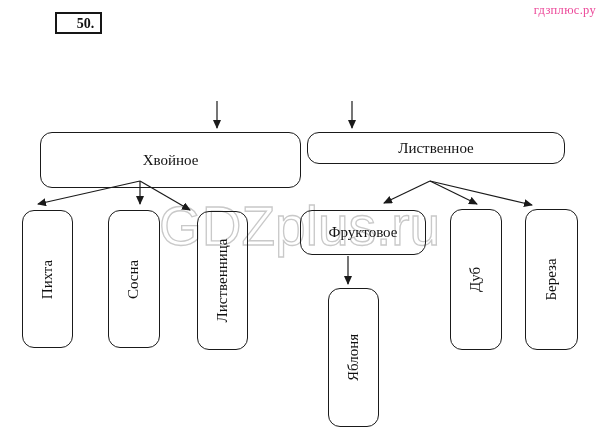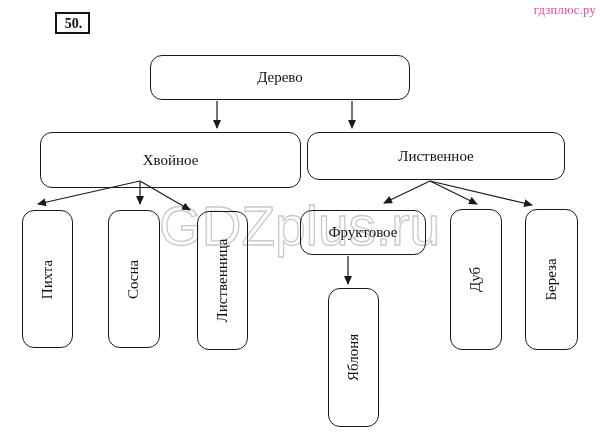--- a/index.html
+++ b/index.html
@@ -12,21 +12,21 @@
   }
   
   #wm-center{position:absolute;left:155px;top:195px;z-index:0;}
   #wm-topright{
     position:absolute;top:3px;right:4px;z-index:0;
     font-size:12.5px;color:#ec4899;letter-spacing:0.3px;
   }
   
   #task-number{
     position:absolute;left:55px;top:12px;z-index:3;
-    min-width:25px;height:17px;padding:1px 2px 0 4px;
+    min-width:25px;height:17px;padding:1px 2px 0 16px;
     border:2px solid #161616;
     display:flex;align-items:center;justify-content:center;
     font-weight:bold;font-size:14px;color:#111;
   }
   
   #edges{position:absolute;left:0;top:0;z-index:1;}
   #edges line{stroke:#1a1a1a;stroke-width:1.2;}
   
   .node{
     position:absolute;z-index:2;box-sizing:border-box;
@@ -35,21 +35,21 @@
     display:flex;align-items:center;justify-content:center;
     font-size:15px;color:#111;
   }
   .node .vlabel{
     transform:rotate(-90deg);
     white-space:nowrap;
   }
   
   #node-tree      {left:150px;top:55px; width:260px;height:45px;}
   #node-coniferous{left:16px; top:132px;width:261px;height:56px;margin-left:24px;}
-  #node-deciduous {left:307px;top:132px;width:258px;height:48px;}
+  #node-deciduous {left:307px;top:132px;width:258px;height:32px;}
   #node-fruit     {left:300px;top:210px;width:126px;height:45px;}
   
   #node-fir   {left:22px; top:210px;width:51px;height:138px;}
   #node-pine  {left:108px;top:210px;width:52px;height:138px;}
   #node-larch {left:197px;top:211px;width:51px;height:139px;}
   #node-oak   {left:450px;top:209px;width:52px;height:141px;}
   #node-birch {left:525px;top:209px;width:53px;height:141px;}
   #node-apple {left:328px;top:288px;width:51px;height:139px;}
 </style>
 </head>
@@ -75,23 +75,20 @@
     <line x1="352" y1="101" x2="352" y2="128" marker-end="url(#ah)"></line>
     <line x1="140" y1="181" x2="38" y2="204" marker-end="url(#ah)"></line>
     <line x1="140" y1="181" x2="140" y2="204" marker-end="url(#ah)"></line>
     <line x1="140" y1="181" x2="190" y2="210" marker-end="url(#ah)"></line>
     <line x1="430" y1="181" x2="384" y2="203" marker-end="url(#ah)"></line>
     <line x1="430" y1="181" x2="477" y2="204" marker-end="url(#ah)"></line>
     <line x1="430" y1="181" x2="532" y2="205" marker-end="url(#ah)"></line>
     <line x1="348" y1="256" x2="348" y2="284" marker-end="url(#ah)"></line>
   </svg>
 
-  <div class="node" id="node-tree">
-    <span>Дерево</span>
-  </div>
 
   <div class="node" id="node-coniferous">
     <span>Хвойное</span>
   </div>
 
   <div class="node" id="node-deciduous">
     <span>Лиственное</span>
   </div>
 
   <div class="node" id="node-fir">

